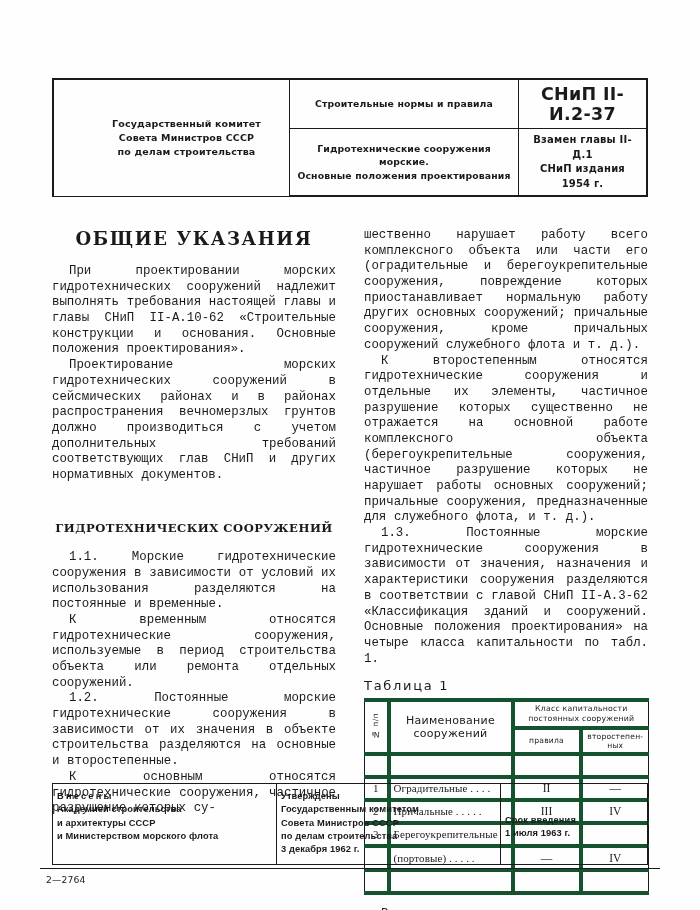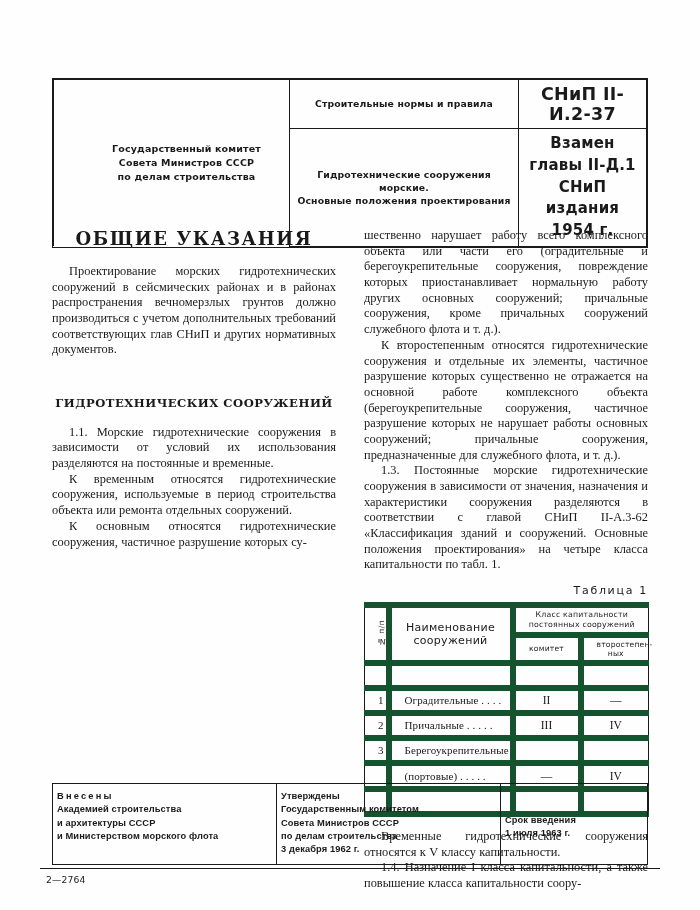--- a/index.html
+++ b/index.html
@@ -67,21 +67,21 @@
   .hdr-right {
     font-family: "DejaVu Sans", sans-serif;
     font-weight: bold;
     letter-spacing: 0.2px;
   }
   .hdr-code {
     font-size: 17.5px;
     letter-spacing: 0.3px;
   }
   .hdr-replace {
-    font-size: 15px;
+    font-size: 10px;
     line-height: 1.45;
     margin-left: 40px;
   }
   .header-table .no-bottom { border-bottom: none; padding-left: 35px; }
 
   
   .body-cols {
     position: absolute;
     left: 52px;
     top: 228px;
@@ -109,52 +109,51 @@
     font-family: "DejaVu Serif", serif;
     font-size: 11.6px;
     font-weight: bold;
     text-align: center;
     letter-spacing: 0.5px;
     line-height: 1.45;
     margin: 20px 0 13px 0;
     padding: 0;
   }
   p.para {
-    font-family: Liberation Serif, serif;
+    font-family: Liberation Mono, monospace;
     font-size: 12.4px;
     line-height: 1.265;
     text-align: justify;
     text-indent: 17px;
     margin: 0;
     padding: 0;
     -webkit-hyphens: auto;
     hyphens: auto;
     word-spacing: 0.2px;
   }
   p.para + p.para { margin-top: 0px; }
 
   
   .table-caption {
     font-family: "DejaVu Sans", sans-serif;
-    font-size: 11px;
-    text-align: right;
+    font-size: 13px;
     letter-spacing: 1.7px;
     margin: 11px 0 5px 0;
   }
   table.data-table {
     width: 100%;
     border-collapse: collapse;
     table-layout: fixed;
     font-family: "DejaVu Sans", sans-serif;
     border-top: 1.6px solid #1a1a1a;
     border-bottom: 1.6px solid #1a1a1a;
   }
   table.data-table td, table.data-table th {
-    border: 6px solid #14532d;
-    padding: 2px 13px;
+    border: 4px solid #14532d;
+    padding: 2px 3px;
     font-weight: normal;
     vertical-align: middle;
     margin-top: 10px;
   }
   table.data-table .outer-l { border-left: 1.6px solid #1a1a1a; }
   table.data-table .outer-r { border-right: 1.6px solid #1a1a1a; }
   table.data-table .hd-rule { border-bottom: 1.6px solid #1a1a1a; }
   .th-num {
     width: 24px;
     text-align: center;
@@ -302,29 +301,31 @@
         </tr>
       </tbody>
     </table>
   </div>
 
   <div class="body-cols">
 
     <div class="col col-left">
       <h2 class="section-title">ОБЩИЕ УКАЗАНИЯ</h2>
 
+      <p class="para">При проектировании морских гидротехнических сооружений надлежит выполнять требования настоящей главы и главы СНиП II-А.10-62 «Строительные конструкции и основания. Основные положения проектирования».</p>
       <p class="para">Проектирование морских гидротехнических сооружений в сейсмических районах и в районах распространения вечномерзлых грунтов должно производиться с учетом дополнительных требований соответствующих глав СНиП и других нормативных документов.</p>
 
       <h3 class="subsection-title">
         <br>
         <span>ГИДРОТЕХНИЧЕСКИХ СООРУЖЕНИЙ</span>
       </h3>
 
       <p class="para">1.1. Морские гидротехнические сооружения в зависимости от условий их использования разделяются на постоянные и временные.</p>
       <p class="para">К временным относятся гидротехнические сооружения, используемые в период строительства объекта или ремонта отдельных сооружений.</p>
+      <p class="para">1.2. Постоянные морские гидротехнические сооружения в зависимости от их значения в объекте строительства разделяются на основные и второстепенные.</p>
       <p class="para">К основным относятся гидротехнические сооружения, частичное разрушение которых су-</p>
     </div>
 
     <div class="col col-right">
       <p class="para" style="text-indent:0">шественно нарушает работу всего комплексного объекта или части его (оградительные и берегоукрепительные сооружения, повреждение которых приостанавливает нормальную работу других основных сооружений; причальные сооружения, кроме причальных сооружений служебного флота и т. д.).</p>
       <p class="para">К второстепенным относятся гидротехнические сооружения и отдельные их элементы, частичное разрушение которых существенно не отражается на основной работе комплексного объекта (берегоукрепительные сооружения, частичное разрушение которых не нарушает работы основных сооружений; причальные сооружения, предназначенные для служебного флота, и т. д.).</p>
       <p class="para">1.3. Постоянные морские гидротехнические сооружения в зависимости от значения, назначения и характеристики сооружения разделяются в соответствии с главой СНиП II-А.3-62 «Классификация зданий и сооружений. Основные положения проектирования» на четыре класса капитальности по табл. 1.</p>
 
       <div class="table-caption">Таблица 1</div>
 
@@ -343,21 +344,21 @@
             <th class="th-name" rowspan="2">
               <span>Наименование сооружений</span>
             </th>
             <th class="th-group outer-r" colspan="2">
               <span>Класс капитальности</span><br>
               <span>постоянных сооружений</span>
             </th>
           </tr>
           <tr>
             <th class="th-sub hd-rule">
-              <span>комитет</span>
+              <span>правила</span>
             </th>
             <th class="th-sub hd-rule outer-r">
               <span>второстепен-</span><br>
               <span>ных</span>
             </th>
           </tr>
 
           <tr class="body-row" style="height:6px">
             <td class="cell-num outer-l"></td>
             <td class="cell-name"></td>

